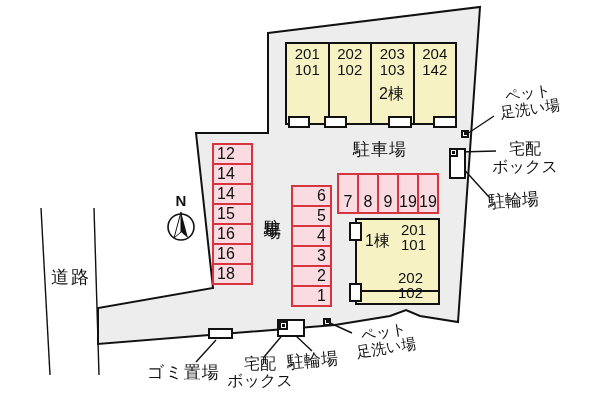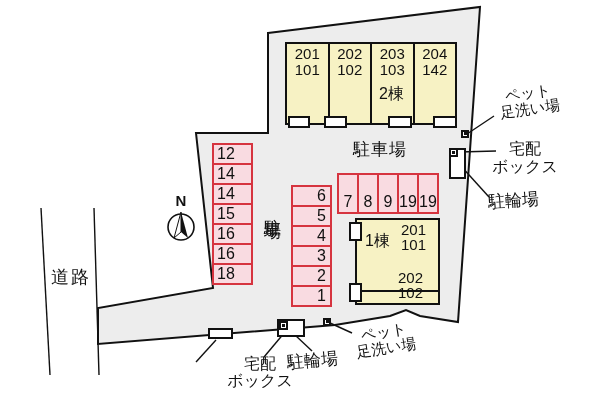--- a/index.html
+++ b/index.html
@@ -166,17 +166,18 @@
 
   <div class="ebox" style="left:208px;top:328px;width:25px;height:11px;"></div>
   <div class="ebox" style="left:277px;top:319px;width:28px;height:18px;"></div>
   <div class="ebox" style="left:279px;top:321px;width:9px;height:9px;">
       <div class="dot"></div>
     </div>
   <div class="ebox" style="left:323px;top:318px;width:8px;height:8px;">
       <div class="dot"></div>
     </div>
 
+  <div class="lbl" style="left:147px;top:361px;font-size:17px;letter-spacing:1px;">ゴミ置場</div>
   <div class="lbl c" style="left:224px;top:355px;width:72px;font-size:16px;line-height:17px;"><span>宅配</span><br><span>ボックス</span></div>
   <div class="lbl" style="left:287px;top:349px;font-size:17px;transform:rotate(-5deg);">駐輪場</div>
   <div class="lbl c" style="left:344px;top:324px;width:82px;font-size:15px;line-height:16px;transform:rotate(-9deg);"><span>ペット</span><br><span>足洗い場</span></div>
 
 </div>
 
 </body></html>

